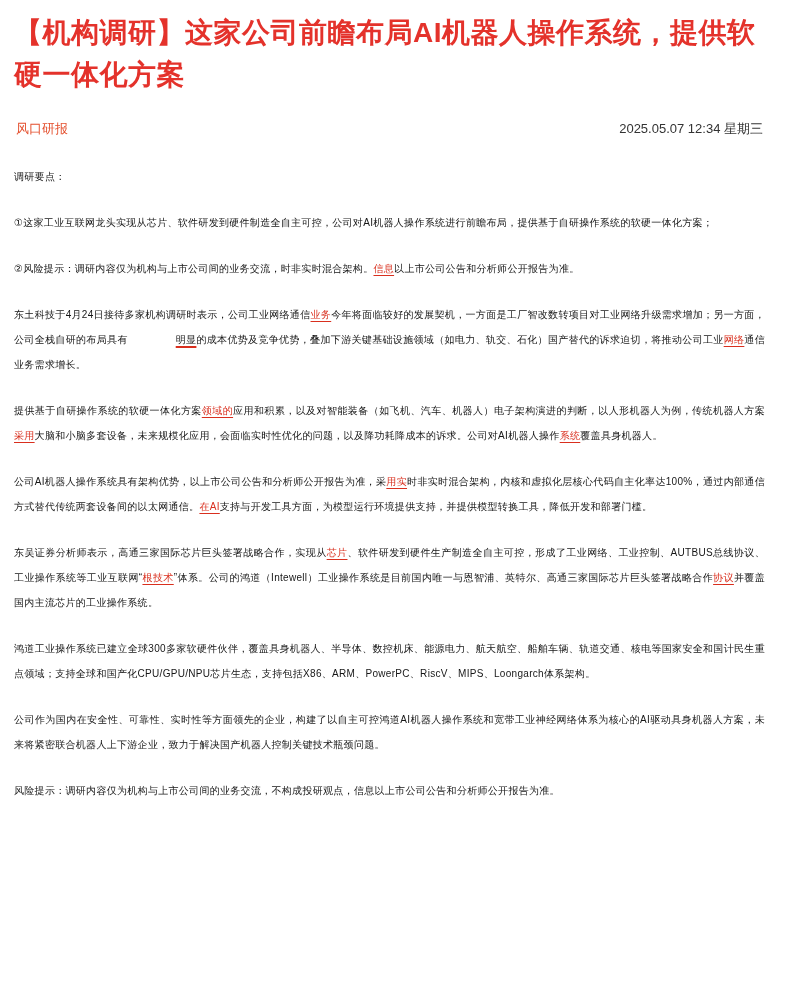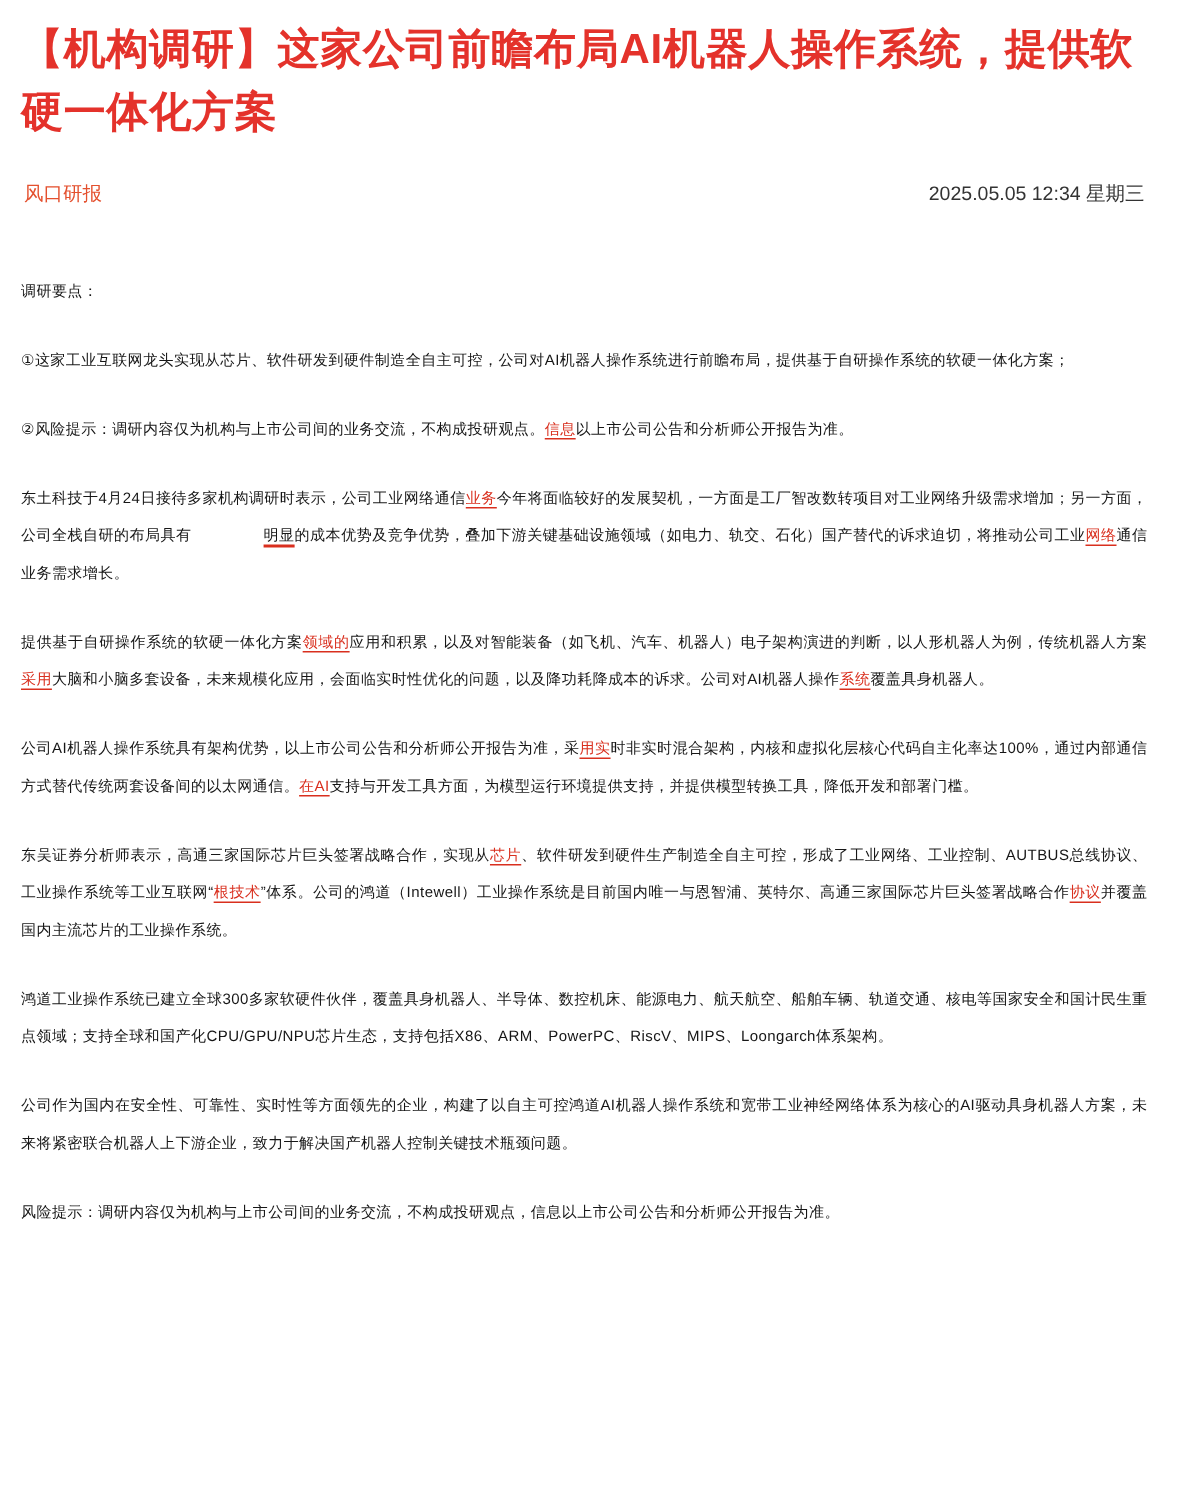--- a/index.html
+++ b/index.html
@@ -20,21 +20,21 @@
     font-weight: 700;
     color: var(--title-red, #e4322b);
     line-height: 1.5;
     letter-spacing: 0.5px;
     margin-bottom: 24px;
   }
   .meta-row {
     display: flex;
     justify-content: space-between;
     align-items: flex-start;
-    margin: 0 2px 44px 2px;
+    margin: 0 2px 26px 2px;
   }
   .source {
     color: var(--source-orange, #e4502e);
     font-size: 13px;
     cursor: pointer;
   }
   .datetime {
     color: #333333;
     font-size: 13px;
   }
@@ -64,27 +64,27 @@
 </style>
 </head>
 <body>
 
 <div class="page">
 
   <h1 class="title">【机构调研】这家公司前瞻布局AI机器人操作系统，提供软硬一体化方案</h1>
 
   <div class="meta-row">
     <span class="source">风口研报</span>
-    <span class="datetime">2025.05.05 12:34 星期三</span>
+    <span class="datetime">2025.05.07 12:34 星期三</span>
   </div>
 
   <div class="article-body">
       <p><span>调研要点：</span></p>
       <p><span>①这家工业互联网龙头实现从芯片、软件研发到硬件制造全自主可控，公司对AI机器人操作系统进行前瞻布局，提供基于自研操作系统的软硬一体化方案；</span></p>
-      <p><span>②风险提示：调研内容仅为机构与上市公司间的业务交流，不构成投研观点。</span><span class="mark-red">信息</span><span>以上市公司公告和分析师公开报告为准。</span></p>
+      <p><span>②风险提示：调研内容仅为机构与上市公司间的业务交流，时非实时混合架构。</span><span class="mark-red">信息</span><span>以上市公司公告和分析师公开报告为准。</span></p>
       <p><span>东土科技于4月24日接待多家机构调研时表示，公司工业网络通信</span><span class="mark-red">业务</span><span>今年将面临较好的发展契机，一方面是工厂智改数转项目对工业网络升级需求增加；另一方面，公司全栈自研的布局具有</span><span class="mark-underline">明显</span><span>的成本优势及竞争优势，叠加下游关键基础设施领域（如电力、轨交、石化）国产替代的诉求迫切，将推动公司工业</span><span class="mark-red">网络</span><span>通信业务需求增长。</span></p>
       <p><span>提供基于自研操作系统的软硬一体化方案</span><span class="mark-red">领域的</span><span>应用和积累，以及对智能装备（如飞机、汽车、机器人）电子架构演进的判断，以人形机器人为例，传统机器人方案</span><span class="mark-red">采用</span><span>大脑和小脑多套设备，未来规模化应用，会面临实时性优化的问题，以及降功耗降成本的诉求。公司对AI机器人操作</span><span class="mark-red">系统</span><span>覆盖具身机器人。</span></p>
       <p><span>公司AI机器人操作系统具有架构优势，以上市公司公告和分析师公开报告为准，采</span><span class="mark-red">用实</span><span>时非实时混合架构，内核和虚拟化层核心代码自主化率达100%，通过内部通信方式替代传统两套设备间的以太网通信。</span><span class="mark-red">在AI</span><span>支持与开发工具方面，为模型运行环境提供支持，并提供模型转换工具，降低开发和部署门槛。</span></p>
       <p><span>东吴证券分析师表示，高通三家国际芯片巨头签署战略合作，实现从</span><span class="mark-red">芯片</span><span>、软件研发到硬件生产制造全自主可控，形成了工业网络、工业控制、AUTBUS总线协议、工业操作系统等工业互联网“</span><span class="mark-red">根技术</span><span>”体系。公司的鸿道（Intewell）工业操作系统是目前国内唯一与恩智浦、英特尔、高通三家国际芯片巨头签署战略合作</span><span class="mark-red">协议</span><span>并覆盖国内主流芯片的工业操作系统。</span></p>
       <p><span>鸿道工业操作系统已建立全球300多家软硬件伙伴，覆盖具身机器人、半导体、数控机床、能源电力、航天航空、船舶车辆、轨道交通、核电等国家安全和国计民生重点领域；支持全球和国产化CPU/GPU/NPU芯片生态，支持包括X86、ARM、PowerPC、RiscV、MIPS、Loongarch体系架构。</span></p>
       <p><span>公司作为国内在安全性、可靠性、实时性等方面领先的企业，构建了以自主可控鸿道AI机器人操作系统和宽带工业神经网络体系为核心的AI驱动具身机器人方案，未来将紧密联合机器人上下游企业，致力于解决国产机器人控制关键技术瓶颈问题。</span></p>
       <p><span>风险提示：调研内容仅为机构与上市公司间的业务交流，不构成投研观点，信息以上市公司公告和分析师公开报告为准。</span></p>
     </div>
 
 </div>

